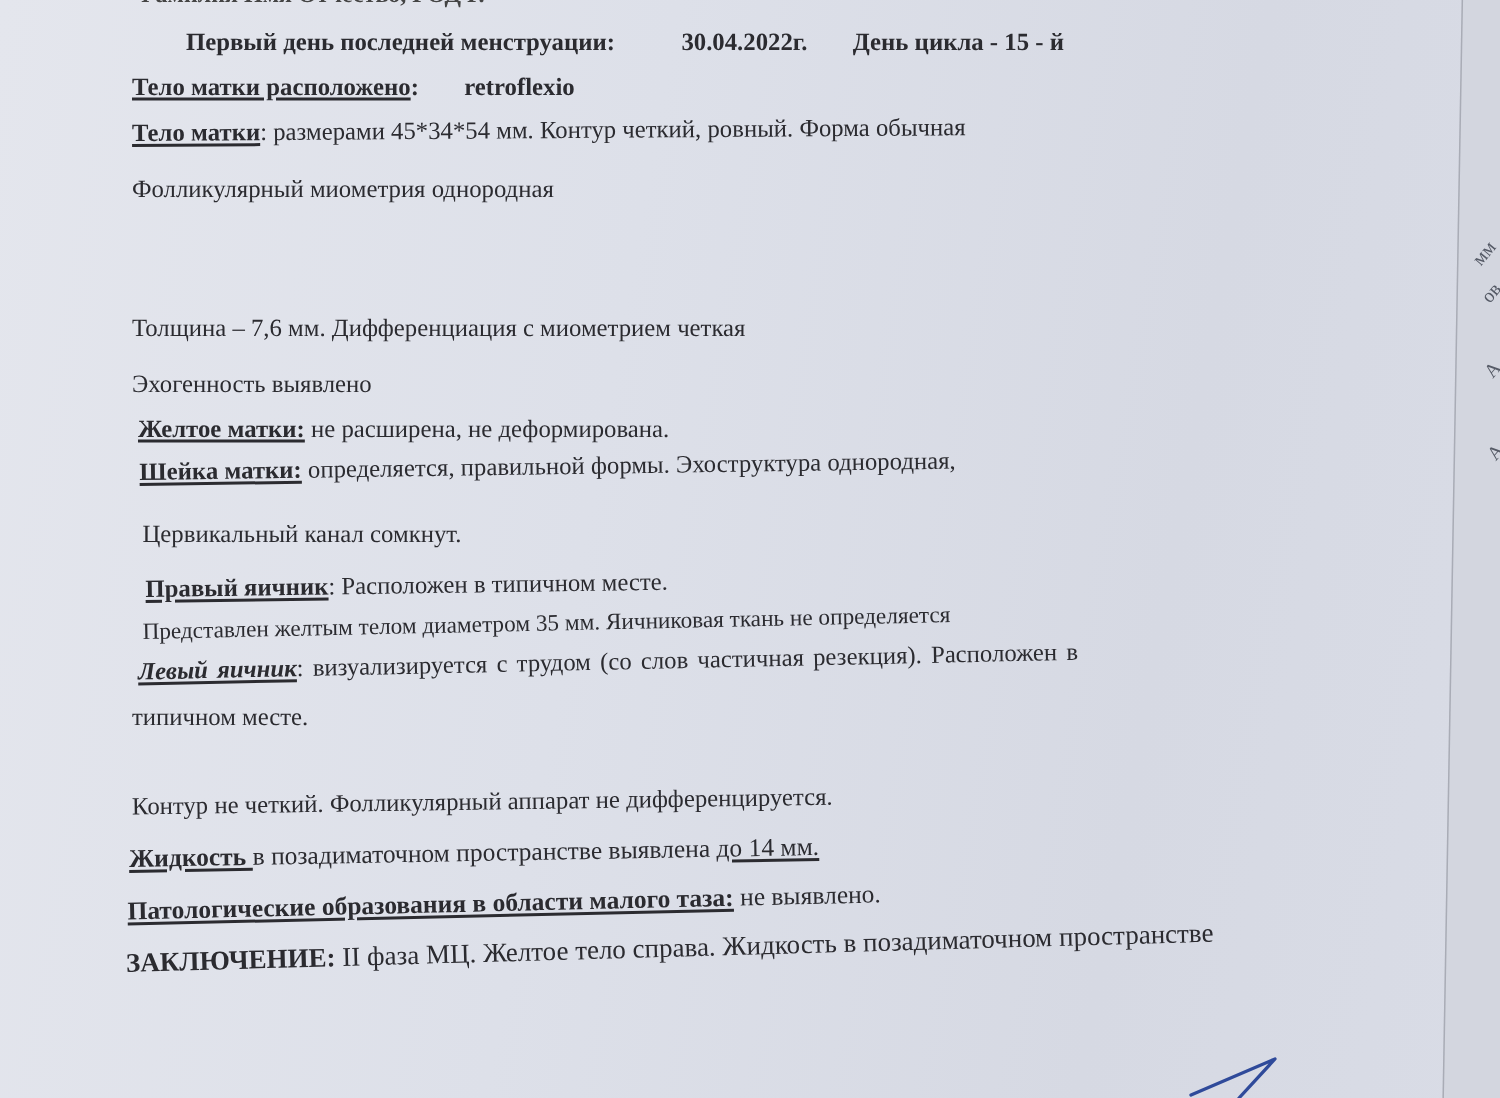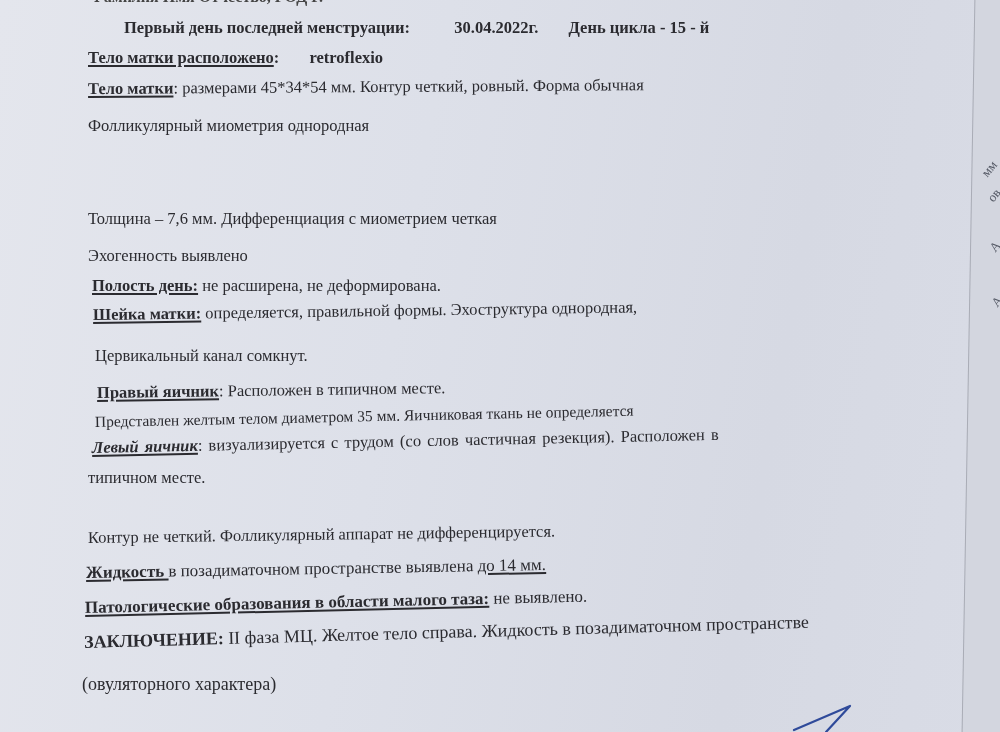--- a/index.html
+++ b/index.html
@@ -98,21 +98,21 @@
 
   <div class="line" style="left:88px; top:116px;">Фолликулярный миометрия однородная</div>
 
 
   <div class="line" style="left:88px; top:176px;margin-top:33px;">Толщина –  7,6 мм. Дифференциация с миометрием   четкая</div>
 
 
   <div class="line" style="left:88px; top:246px;">Эхогенность выявлено</div>
 
   <div class="line" style="left:92px; top:276px;">
-    <span class="b u">Полость день:</span><span> не расширена, не деформирована.</span>
+    <span class="b u">Желтое матки:</span><span> не расширена, не деформирована.</span>
   </div>
 
   <div class="line" style="left:93px; top:305px; transform:rotate(-0.8deg); transform-origin:left;">
     <span class="b u">Шейка матки:</span><span>  определяется, правильной формы. Эхоструктура однородная,</span>
   </div>
 
   <div class="line" style="left:95px; top:346px;">Цервикальный  канал сомкнут.</div>
 
   <div class="line" style="left:97px; top:383px; transform:rotate(-0.8deg); transform-origin:left;">
     <span class="b u">Правый яичник</span><span>:  Расположен в типичном месте.</span>
@@ -134,19 +134,18 @@
   </div>
 
   <div class="line" style="left:85px; top:598px; font-size:17px; transform:rotate(-1.3deg); transform-origin:left;">
     <span class="b u">Патологические образования в области малого таза:</span><span> не выявлено.</span>
   </div>
 
   <div class="line" style="left:84px; top:632px; font-size:18px; transform:rotate(-1.6deg); transform-origin:left;">
     <span class="b">ЗАКЛЮЧЕНИЕ:</span><span>  II фаза МЦ. Желтое тело справа. Жидкость в позадиматочном пространстве</span>
   </div>
 
-  <div class="line" style="left:82px; top:674px; font-size:18px;">(овуляторного характера)</div>
 
   <svg class="signature" width="70" height="32" viewBox="0 0 70 32">
     <path d="M4 30 L60 6 L36 32" fill="none" stroke="#2f4a9a" stroke-width="2.2" stroke-linecap="round" stroke-linejoin="round"></path>
   </svg>
 
 </div>
 
 </body></html>

